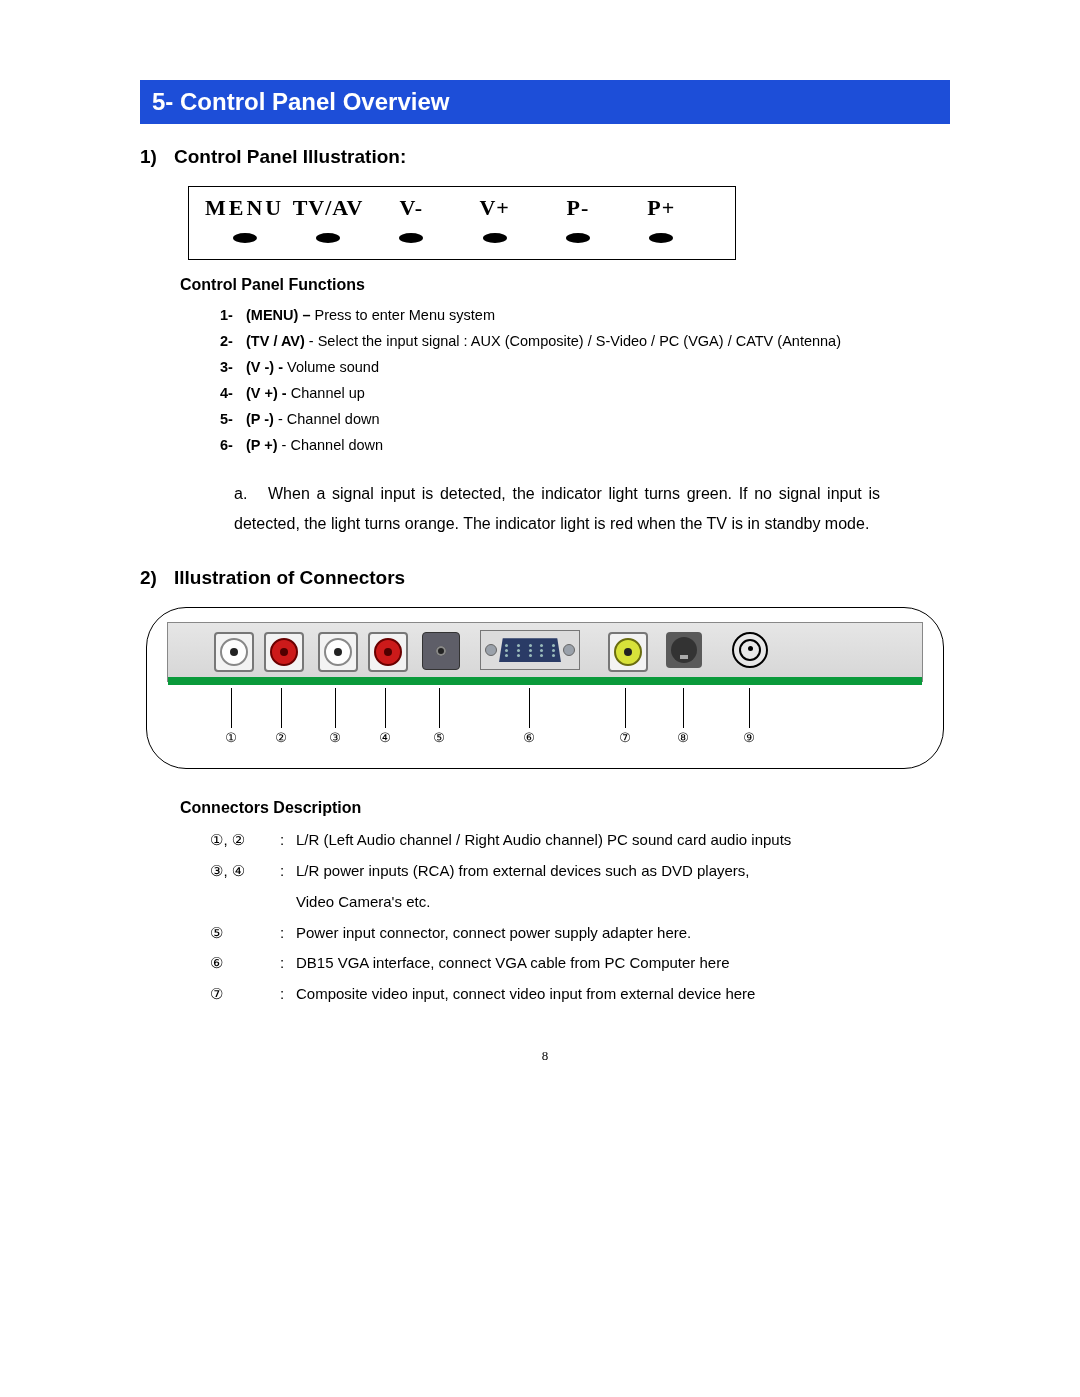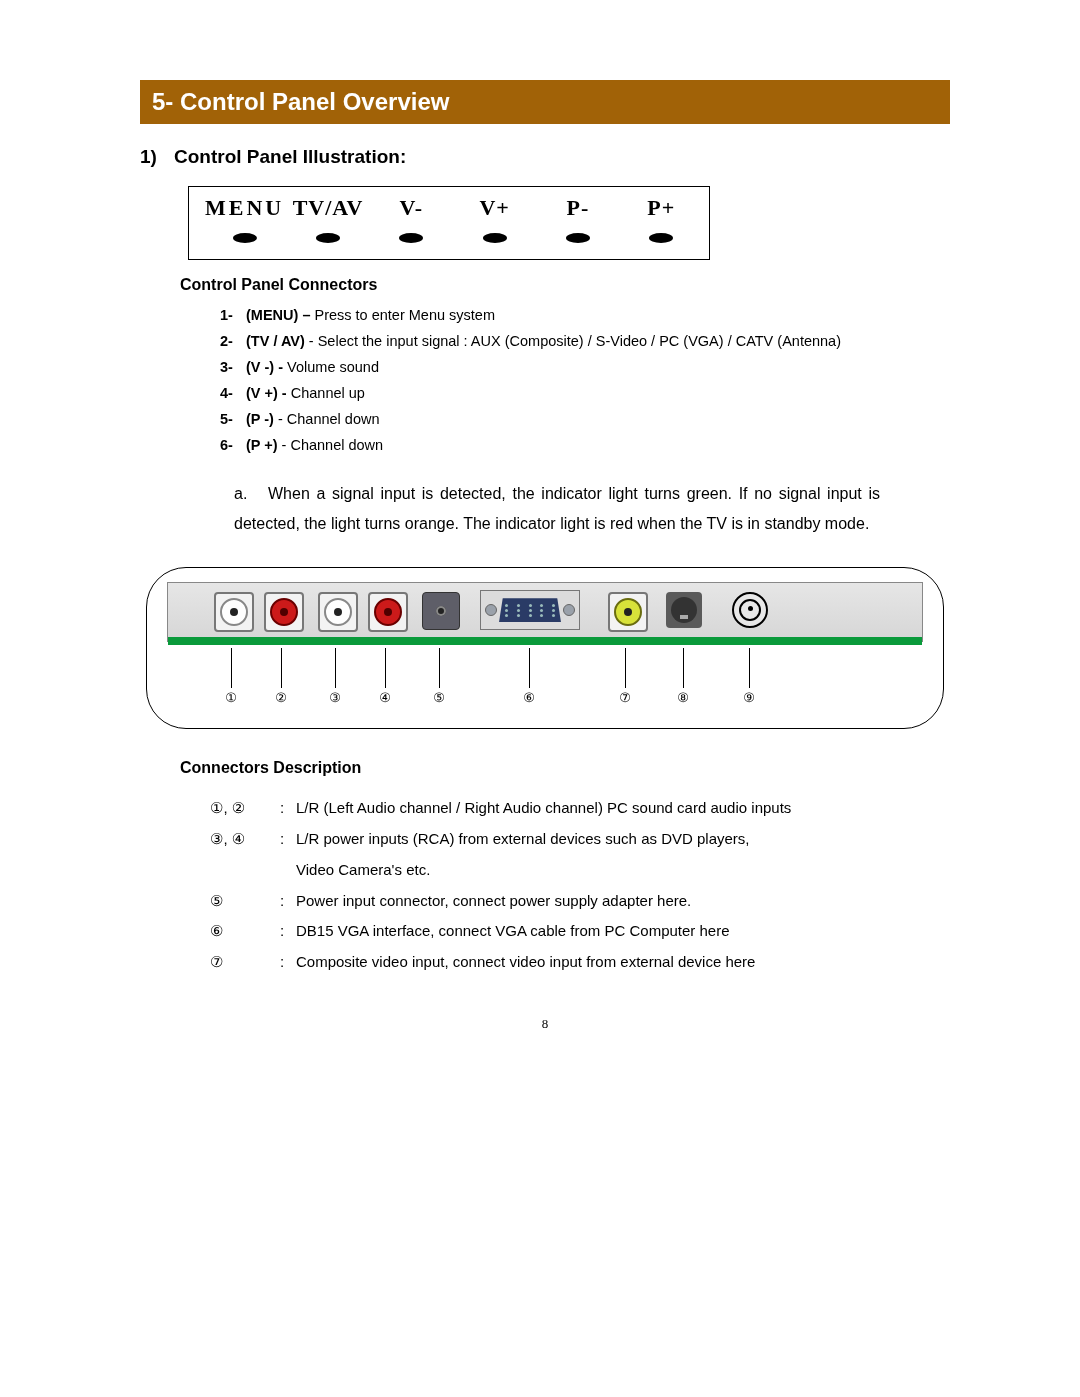--- a/index.html
+++ b/index.html
@@ -7,38 +7,38 @@
     padding: 0;
     background: #fff;
     font-family: Arial, Helvetica, sans-serif;
     color: #000;
     width: 1080px;
   }
   .page {
     padding: 80px 130px 50px 140px;
   }
   .header-bar {
-    background: #a16207;
+    background: #1d4ed8;
     color: #fff;
     font-weight: bold;
     font-size: 24px;
     padding: 8px 12px;
     margin-bottom: 22px;
   }
   .sec-heading {
     font-weight: bold;
     font-size: 19px;
     margin: 18px 0 18px 0;
   }
   .num { display: inline-block; width: 34px; }
   .panel-box {
     border: 1.5px solid #000;
     margin: 0 0 9px 48px;
     width: 500px;
-    padding: 8px 6px 12px 14px;
+    padding: 8px 32px 12px 14px;
   }
   .panel-row {
     display: flex;
     justify-content: space-between;
     align-items: flex-start;
   }
   .panel-col {
     text-align: center;
     flex: 1;
   }
@@ -155,21 +155,21 @@
     border: 2.5px solid #000;
     background:#e8e8e8;
     box-sizing: border-box;
   }
   .coax .c2 { width:18px; height:18px; border-radius:50%; border:2px solid #000; margin:6px auto; }
   .coax .c2::after { content:""; display:block; width:5px; height:5px; background:#000; border-radius:50%; margin:4.5px auto; }
   .leads { position: relative; height: 62px; margin-top: 6px; }
   .lead { position:absolute; top:0; width:1px; height:40px; background:#000; }
   .lead-num { position:absolute; top:42px; font-size:13px; font-family: "Times New Roman", serif; transform: translateX(-50%);}
   .conn-desc {
-    margin: 16px 0 0 70px;
+    margin: 8px 0 0 70px;
     font-size: 15px;
     line-height: 2.05;
   }
   .conn-row { display: flex; }
   .conn-sym { width: 70px; font-family: Arial; }
   .conn-colon { width: 16px; }
   .conn-txt { flex: 1; }
   .conn-cont { margin-left: 86px; }
   .page-num { text-align:center; font-size:13px; margin-top: 38px; font-family: "Times New Roman", serif;}
 </style>
@@ -206,21 +206,21 @@
           <div class="panel-label">P-</div>
           <div class="oval"></div>
         </div>
       <div class="panel-col">
           <div class="panel-label">P+</div>
           <div class="oval"></div>
         </div>
     </div>
   </div>
 
-  <div class="sub-heading">Control Panel Connectors</div>
+  <div class="sub-heading">Control Panel Functions</div>
   <div class="func-list">
     <div class="func-row">
         <span class="func-n">1-</span>
         <span><span class="func-k">(MENU) – </span><span>Press to enter Menu system</span></span>
       </div>
     <div class="func-row">
         <span class="func-n">2-</span>
         <span><span class="func-k">(TV / AV) </span><span>- Select the input signal : AUX (Composite) / S-Video / PC (VGA) / CATV (Antenna)</span></span>
       </div>
     <div class="func-row">
@@ -238,20 +238,23 @@
     <div class="func-row">
         <span class="func-n">6-</span>
         <span><span class="func-k">(P +) </span><span>- Channel down</span></span>
       </div>
   </div>
 
   <div class="ind-block">
     <span class="ind-a">a.</span><span>When a signal input is detected, the indicator light turns green. If no signal input is detected, the light turns orange. The indicator light is red when the TV is in standby mode.</span>
   </div>
 
+  <div class="sec-heading">
+    <span class="num">2)</span><span>Illustration of Connectors</span>
+  </div>
 
   <div class="connectors-outer">
     <div class="conn-strip">
       <div class="port rca white" style="left:46px">
           <div class="ring">
             <div class="hole"></div>
           </div>
         </div>
       <div class="port rca red" style="left:96px">
           <div class="ring">

